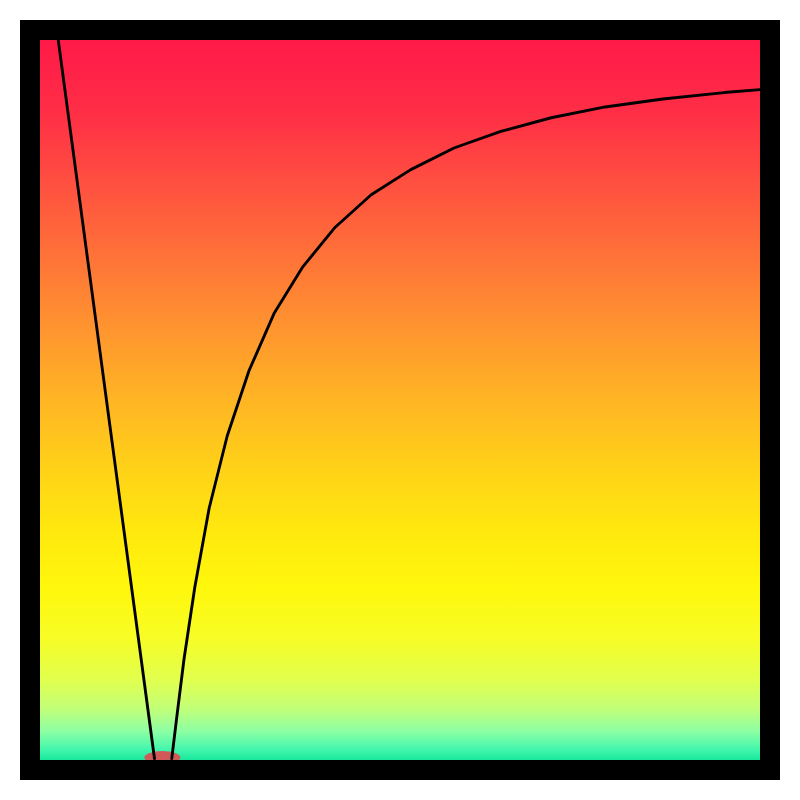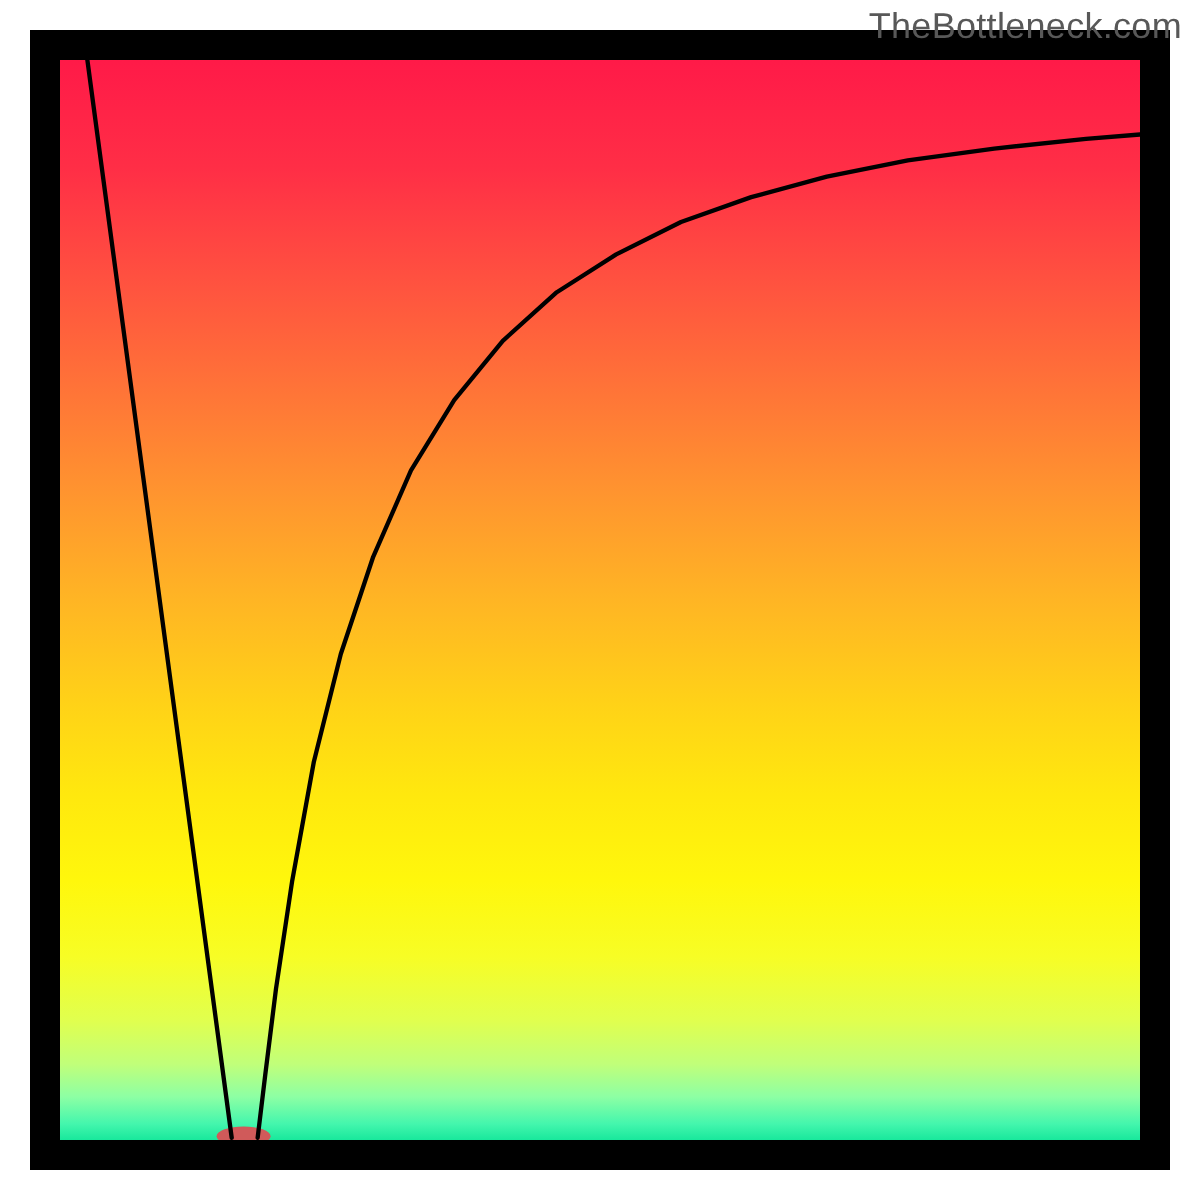--- a/index.html
+++ b/index.html
@@ -26,21 +26,20 @@
     letter-spacing: 0.2px;
   }
   svg {
     display: block;
   }
 </style>
 </head>
 <body>
 
 <div class="chart-container">
-  <div class="watermark">TheBottleneck.com</div>
   <svg id="chart-svg" width="800" height="800" viewBox="0 0 800 800">
       <defs>
         <linearGradient id="bg-grad" x1="0" y1="0" x2="0" y2="1">
           <stop offset="0%" stop-color="#ff1a48"></stop>
           <stop offset="10%" stop-color="#ff2e46"></stop>
           <stop offset="20%" stop-color="#ff5040"></stop>
           <stop offset="30%" stop-color="#ff7238"></stop>
           <stop offset="40%" stop-color="#ff942f"></stop>
           <stop offset="50%" stop-color="#ffb524"></stop>
           <stop offset="60%" stop-color="#ffd317"></stop>

